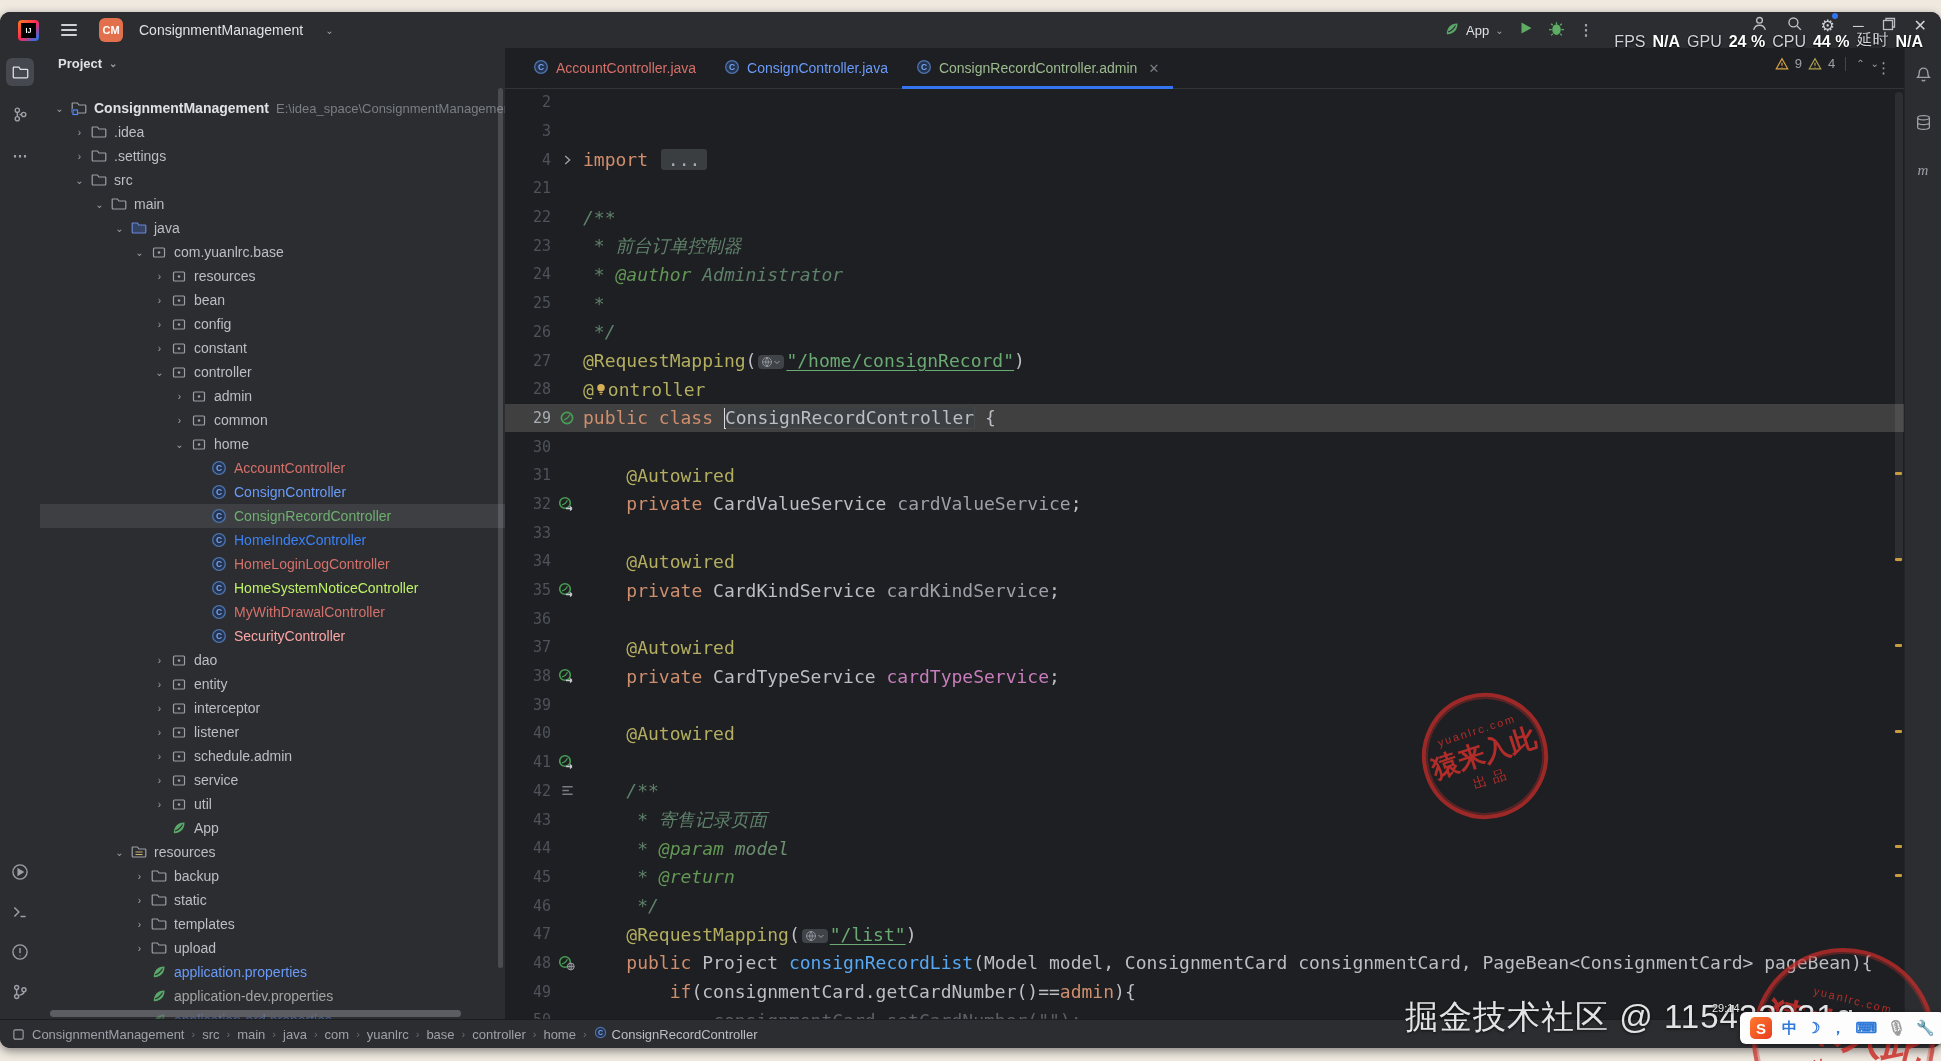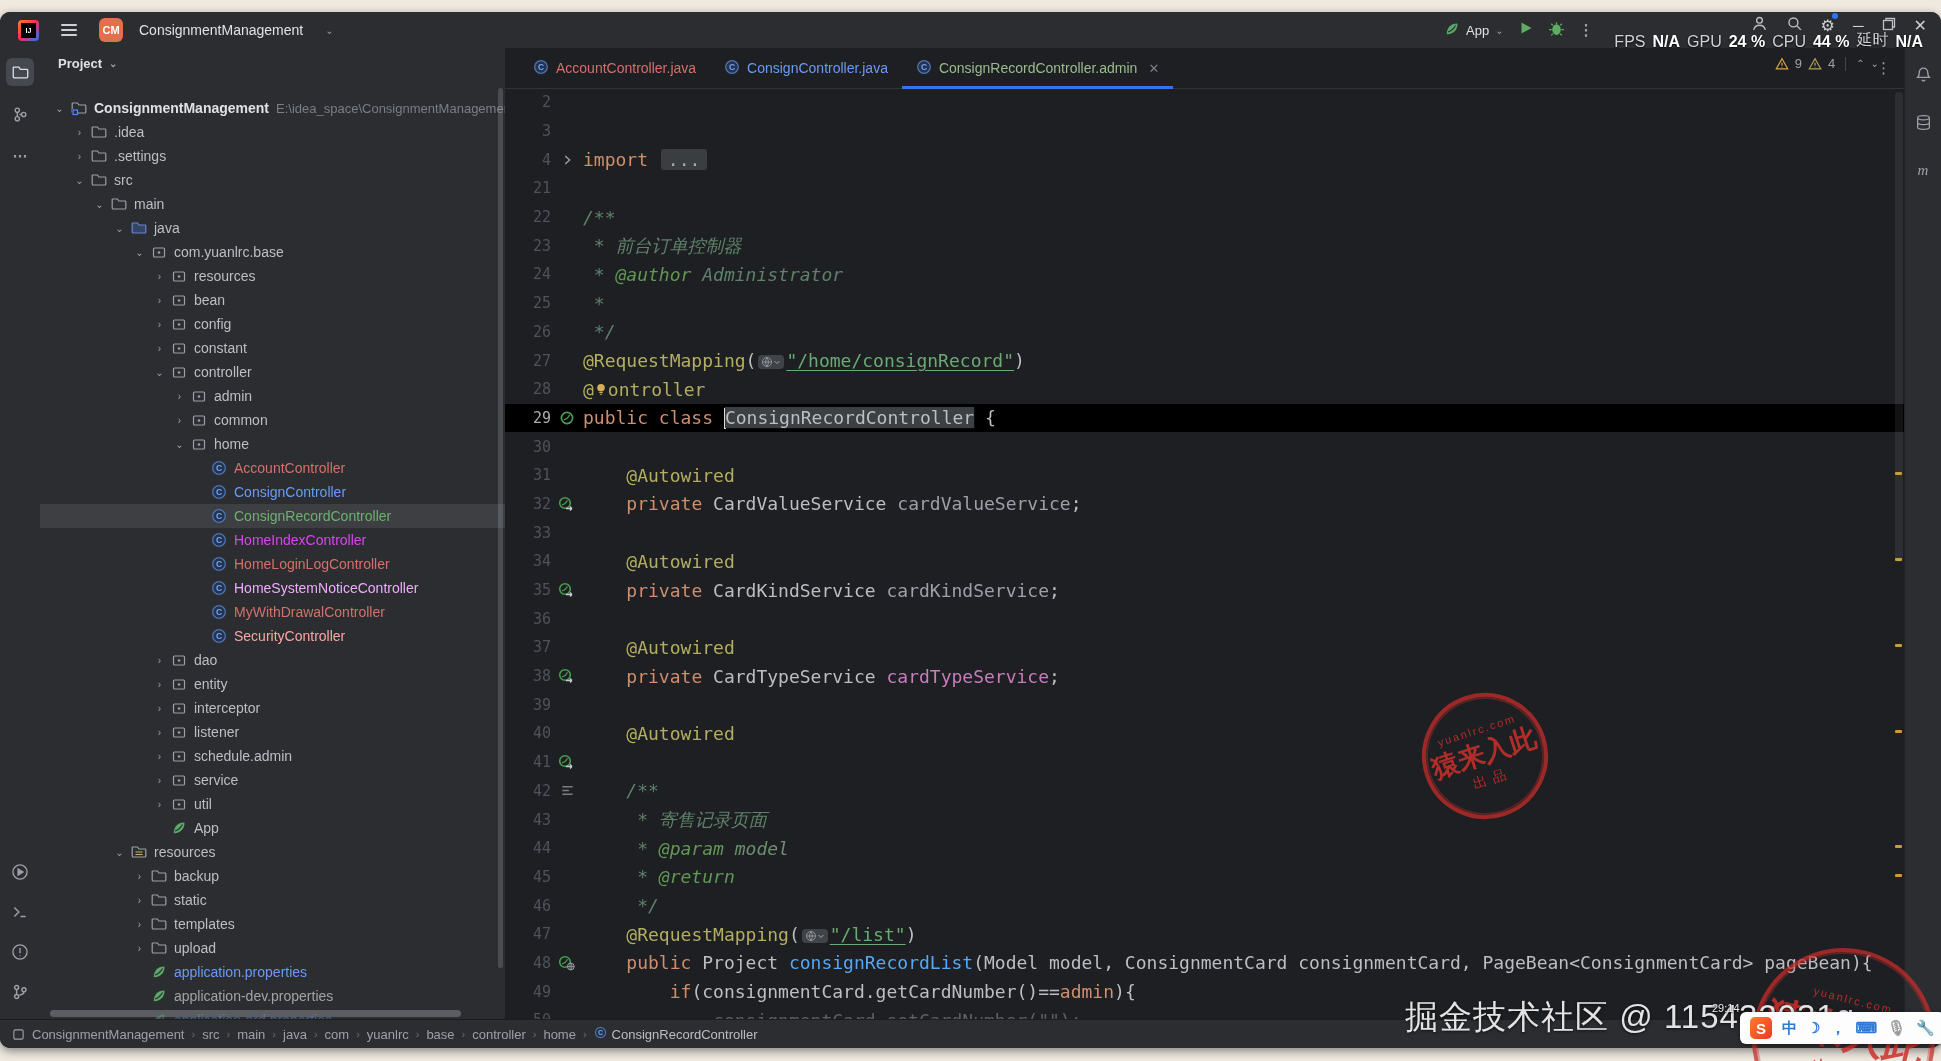--- a/index.html
+++ b/index.html
@@ -62,21 +62,21 @@
   .tabbar{position:absolute;top:0;left:0;right:0;height:40px;border-bottom:1px solid #313337;
     display:flex;align-items:stretch;padding-left:14px;}
   .tab{display:flex;align-items:center;gap:7px;padding:0 14px;font-size:14px;color:#9da0a8;position:relative;}
   .tab.active{background:#1e1f22;}
   .tab.active::after{content:"";position:absolute;left:0;right:0;bottom:-1px;height:3px;background:#3574f0;}
   .tab .tx{font-size:13px;color:#7a7e85;margin-left:4px;}
   .tabbar-more{margin-left:auto;margin-right:14px;align-self:center;color:#9da0a8;font-size:15px;}
   .code-rows{position:absolute;top:40px;left:0;right:0;bottom:0;overflow:hidden;
     font-family:"DejaVu Sans Mono","Liberation Mono",monospace;font-size:18px;}
   .crow{height:28.7px;display:flex;align-items:center;white-space:pre;}
-  .crow.caretline{background:#000000;}
+  .crow.caretline{background:#404040;}
   .gnum{width:46px;text-align:right;color:#4e525a;font-size:15px;flex:none;}
   .crow.caretline .gnum{color:#a8acb3;}
   .gico{width:32px;display:flex;justify-content:center;align-items:center;flex:none;}
   .ccode{flex:1;overflow:hidden;}
   .tk-kw{color:#cf8e6d;} .tk-pln{color:#bcbec4;} .tk-ann{color:#b3ae60;}
   .tk-cmt{color:#5f826b;font-style:italic;}
   .tk-tag{color:#629755;font-style:italic;}
   .tk-ref{color:#6b8f6f;font-style:italic;}
   .tk-str{color:#6aab73;text-decoration:underline;text-underline-offset:3px;}
   .tk-mth{color:#56a8f5;} .tk-fld{color:#c77dbb;} .tk-gray{color:#9da0a8;} .tk-dim{color:#5d6066;}
@@ -430,41 +430,41 @@
               <span class="tlabel" style="color: rgb(111, 175, 111);">ConsignRecordController</span>
             </div>
             <div class="trow" style="top: 432px; padding-left: 150px;">
               <span class="tchev"></span>
               <span class="ticon">
                 <svg width="16" height="16" viewBox="0 0 16 16">
                   <circle cx="8" cy="8" r="6.3" fill="#24334f" stroke="#4f74ad" stroke-width="1.3"></circle>
                   <text x="8" y="11" font-size="8.5" font-weight="bold" fill="#77a5f0" text-anchor="middle" font-family="Liberation Sans,sans-serif">C</text>
                 </svg>
               </span>
-              <span class="tlabel" style="color: #d946ef;">HomeIndexController</span>
+              <span class="tlabel" style="color: #3b82f6;">HomeIndexController</span>
             </div>
             <div class="trow" style="top: 456px; padding-left: 150px;">
               <span class="tchev"></span>
               <span class="ticon">
                 <svg width="16" height="16" viewBox="0 0 16 16">
                   <circle cx="8" cy="8" r="6.3" fill="#24334f" stroke="#4f74ad" stroke-width="1.3"></circle>
                   <text x="8" y="11" font-size="8.5" font-weight="bold" fill="#77a5f0" text-anchor="middle" font-family="Liberation Sans,sans-serif">C</text>
                 </svg>
               </span>
               <span class="tlabel" style="color: rgb(213, 112, 106);">HomeLoginLogController</span>
             </div>
             <div class="trow" style="top: 480px; padding-left: 150px;">
               <span class="tchev"></span>
               <span class="ticon">
                 <svg width="16" height="16" viewBox="0 0 16 16">
                   <circle cx="8" cy="8" r="6.3" fill="#24334f" stroke="#4f74ad" stroke-width="1.3"></circle>
                   <text x="8" y="11" font-size="8.5" font-weight="bold" fill="#77a5f0" text-anchor="middle" font-family="Liberation Sans,sans-serif">C</text>
                 </svg>
               </span>
-              <span class="tlabel" style="color: #f0abfc;">HomeSystemNoticeController</span>
+              <span class="tlabel" style="color: #bef264;">HomeSystemNoticeController</span>
             </div>
             <div class="trow" style="top: 504px; padding-left: 150px;">
               <span class="tchev"></span>
               <span class="ticon">
                 <svg width="16" height="16" viewBox="0 0 16 16">
                   <circle cx="8" cy="8" r="6.3" fill="#24334f" stroke="#4f74ad" stroke-width="1.3"></circle>
                   <text x="8" y="11" font-size="8.5" font-weight="bold" fill="#77a5f0" text-anchor="middle" font-family="Liberation Sans,sans-serif">C</text>
                 </svg>
               </span>
               <span class="tlabel" style="color: rgb(213, 112, 106);">MyWithDrawalController</span>

